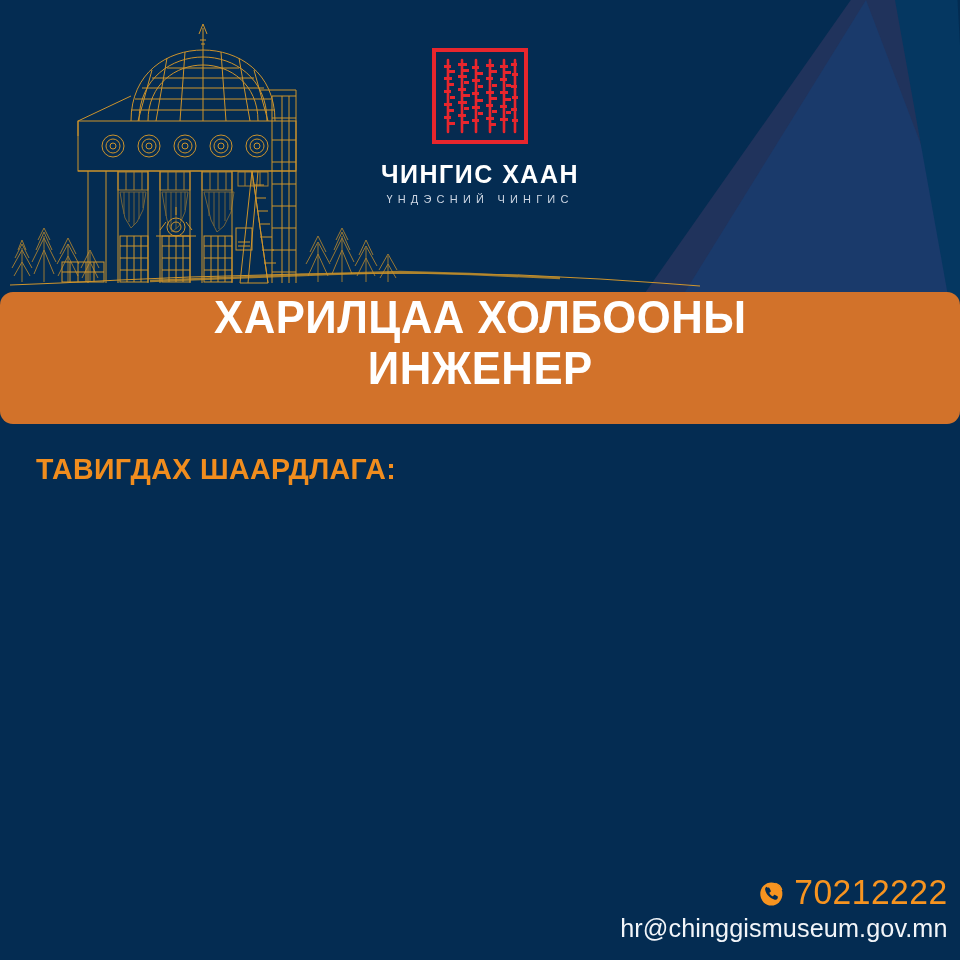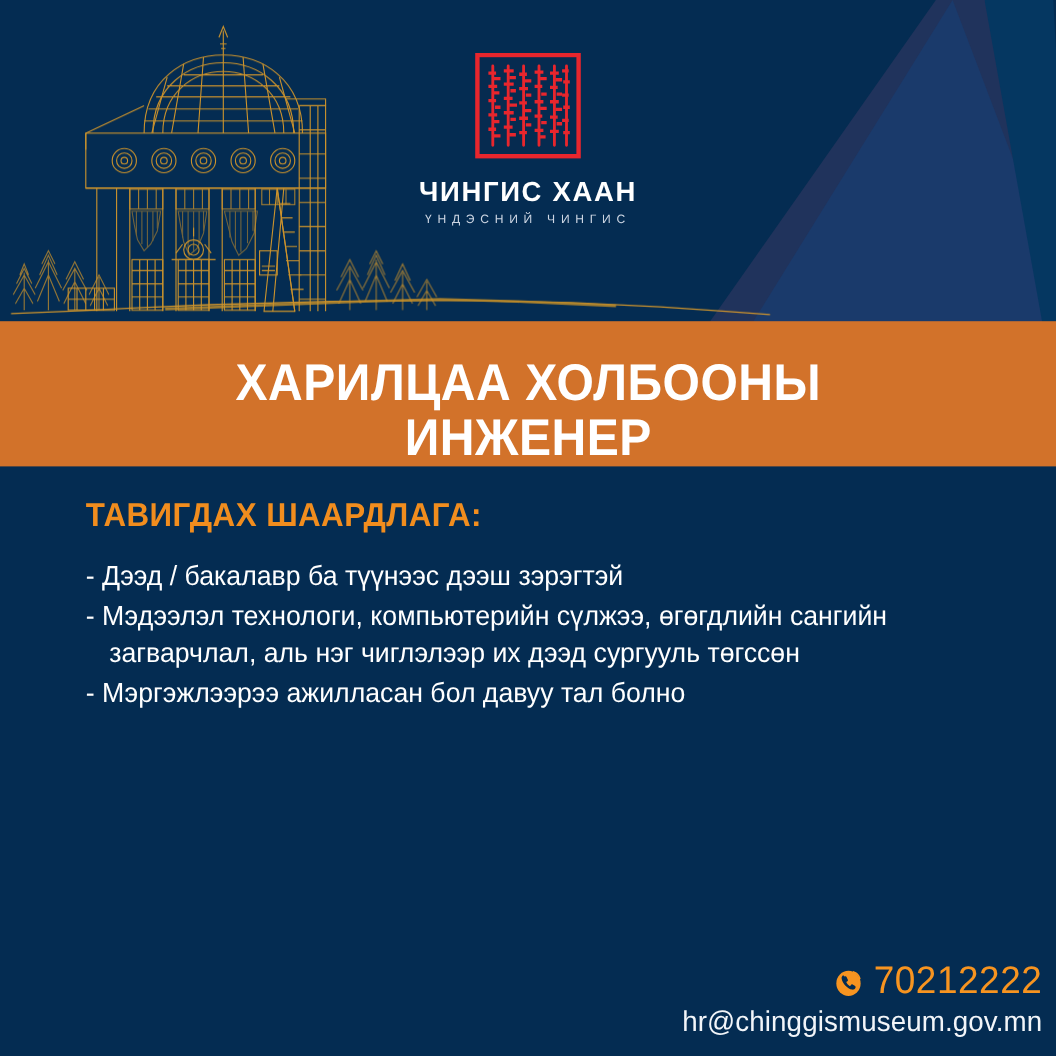--- a/index.html
+++ b/index.html
@@ -95,41 +95,42 @@
     line-height: 1;
   }
 
   
   .title-banner {
     position: absolute;
     top: 292px; left: 0;
     width: 960px; height: 132px;
     background: #d2722a;
     display: flex;
-    align-items: flex-end;
+    align-items: flex-start;
     justify-content: center;
+    border-radius: 13px;
   }
   .title-text {
     color: #ffffff;
     font-size: 47px;
     font-weight: 700;
     line-height: 1.08;
     text-align: center;
     letter-spacing: 0.5px;
     transform: scaleX(0.93);
     padding: 0 40px;
     white-space: pre-line;
   }
 
   
   .reqs {
     position: absolute;
     top: 452px; left: 0;
     width: 960px;
-    padding: 0 78px;
+    padding: 0 36px;
     box-sizing: border-box;
   }
   .reqs-heading {
     color: #f18d1e;
     font-size: 30px;
     font-weight: 700;
     letter-spacing: 0.4px;
     line-height: 1.1;
     transform: scaleX(0.95);
     transform-origin: left center;
@@ -336,25 +337,20 @@
     <div class="logo-sub">ҮНДЭСНИЙ ЧИНГИС</div>
   </div>
 
   <div class="title-banner">
     <div class="title-text">ХАРИЛЦАА ХОЛБООНЫ
 ИНЖЕНЕР</div>
   </div>
 
   <div class="reqs">
     <div class="reqs-heading">ТАВИГДАХ ШААРДЛАГА:</div>
-    <ul class="reqs-list">
-      <li class="reqs-item">- Дээд / бакалавр ба түүнээс дээш зэрэгтэй</li>
-      <li class="reqs-item">- Мэдээлэл технологи, компьютерийн сүлжээ, өгөгдлийн сангийн загварчлал, аль нэг чиглэлээр их дээд сургууль төгссөн</li>
-      <li class="reqs-item">- Мэргэжлээрээ ажилласан бол давуу тал болно</li>
-    </ul>
   </div>
 
   <div class="contact">
     <div class="contact-phone">
       <span class="phone-icon">
         <svg width="27" height="27" viewBox="0 0 27 27" xmlns="http://www.w3.org/2000/svg">
           <circle cx="12" cy="14" r="11.5" fill="#f79420"></circle>
           <path d="M7.6 7.6 c1.0 -0.5 1.7 -0.2 2.1 0.6 l1.0 2.0 c0.35 0.7 0.2 1.2 -0.35 1.6 l-0.75 0.55 c-0.2 0.15 -0.25 0.35 -0.1 0.65 c0.55 1.15 1.9 2.5 3.05 3.05 c0.3 0.15 0.5 0.1 0.65 -0.1 l0.55 -0.75 c0.4 -0.55 0.9 -0.7 1.6 -0.35 l2.0 1.0 c0.8 0.4 1.1 1.1 0.6 2.1 c-0.55 1.1 -1.8 1.75 -3.1 1.5 c-2.3 -0.45 -4.6 -1.9 -6.3 -3.6 c-1.7 -1.7 -3.15 -4.0 -3.6 -6.3 c-0.25 -1.3 0.4 -2.55 1.5 -3.1 z" fill="#042c52" transform="translate(0.6,0.2)"></path>
           <g stroke="#f79420" stroke-width="1.5" fill="none" stroke-linecap="round">
             <path d="M16.8 3.6 c2.9 0.9 5.0 3.0 5.9 5.9"></path>

